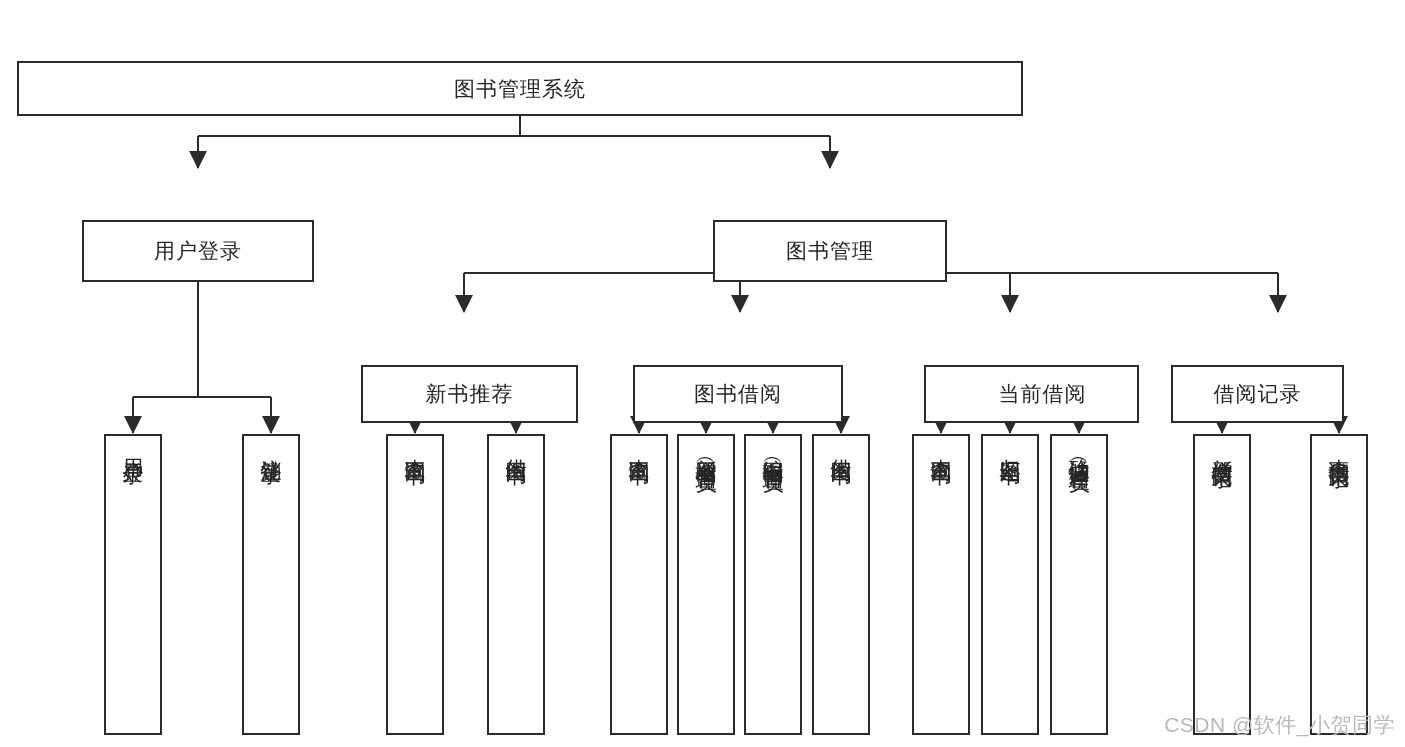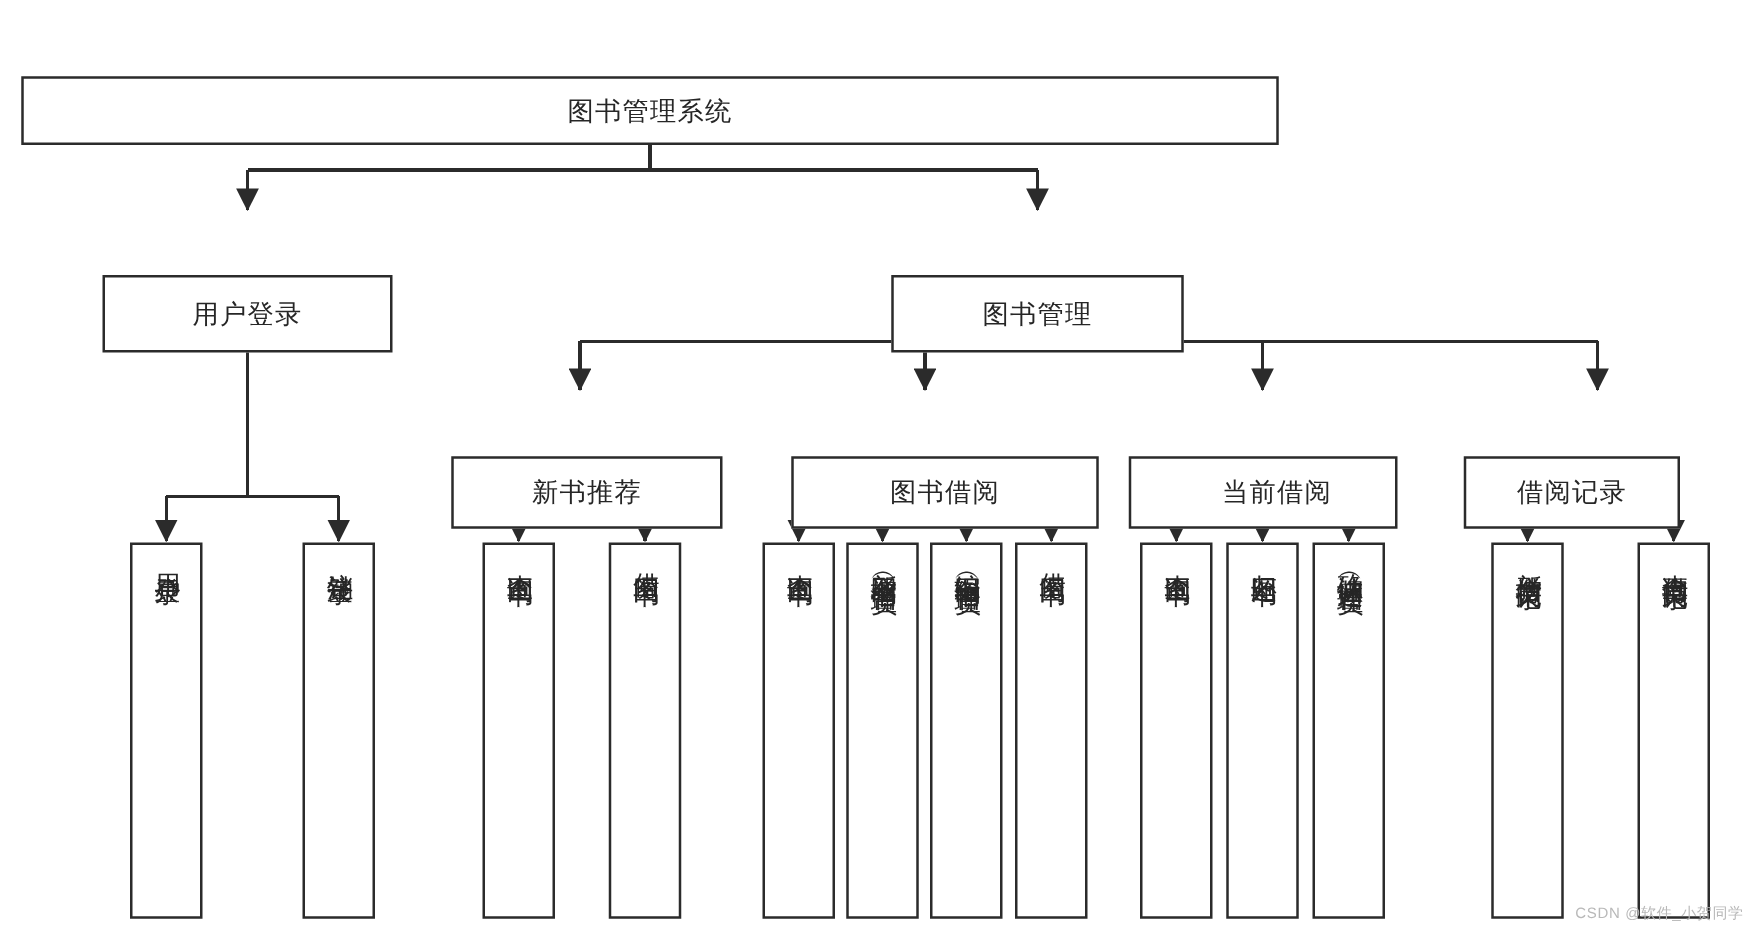--- a/index.html
+++ b/index.html
@@ -50,21 +50,21 @@
     font-size: 21px;
     line-height: 1.05;
     letter-spacing: 2px;
     white-space: nowrap;
     text-align: left;
   }
   .watermark {
     position: absolute;
     right: 10px;
     bottom: 8px;
-    font-size: 12px;
+    font-size: 21px;
     color: #b9b9b9;
     letter-spacing: 0.5px;
     white-space: nowrap;
   }
 </style>
 </head>
 <body>
 
 <div id="canvas">
 
@@ -126,24 +126,24 @@
   <div class="node horiz" style="left:82px; top:172px; width:232px; height:62px;">
     <span>用户登录</span>
   </div>
   <div class="node horiz" style="left:713px; top:172px; width:234px; height:62px;">
     <span>图书管理</span>
   </div>
 
   <div class="node horiz" style="left:361px; top:317px; width:217px; height:58px;">
     <span>新书推荐</span>
   </div>
-  <div class="node horiz" style="left:633px; top:317px; width:246px; height:58px;">
+  <div class="node horiz" style="left:633px; top:317px; width:210px; height:58px;">
     <span>图书借阅</span>
   </div>
-  <div class="node horiz" style="left:903px; top:317px; width:215px; height:58px;padding-left:22px;">
+  <div class="node horiz" style="left:924px; top:317px; width:215px; height:58px;padding-left:22px;">
     <span>当前借阅</span>
   </div>
   <div class="node horiz" style="left:1171px; top:317px; width:173px; height:58px;">
     <span>借阅记录</span>
   </div>
 
   <div class="node vert" style="left:104px; top:434px; width:58px; height:301px;">
     <span class="vtext">用户登录</span>
   </div>
   <div class="node vert" style="left:242px; top:434px; width:58px; height:301px;">

